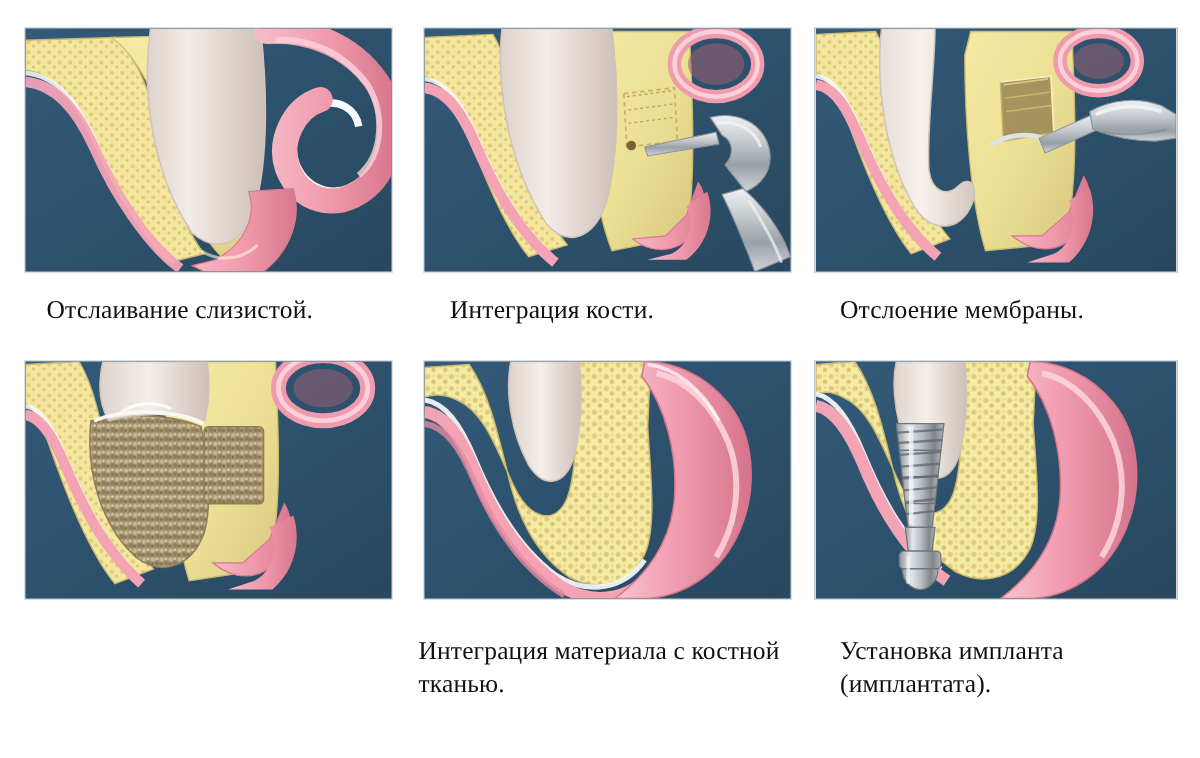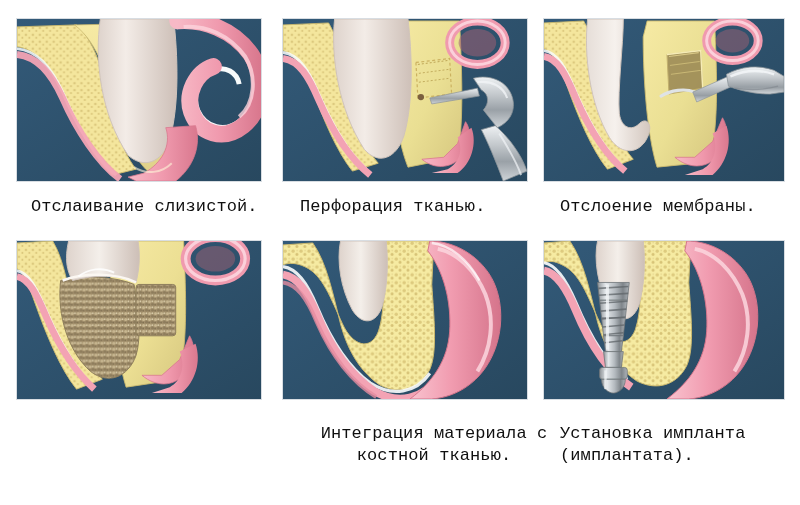--- a/index.html
+++ b/index.html
@@ -41,21 +41,21 @@
   .anat-svg {
     position: absolute;
     inset: 0;
     width: 100%;
     height: 100%;
     display: block;
   }
 
   .caption {
     position: absolute;
-    font-family: Liberation Mono, monospace;
+    font-family: Liberation Serif, serif;
     font-size: 17px;
     line-height: 22px;
     color: #0f0f0f;
     white-space: pre-line;
     letter-spacing: 0.1px;
   }
 
   
   #panel-1  { left: 16px;  top: 18px;  width: 246px; height: 164px; }
   #panel-2  { left: 282px; top: 18px;  width: 246px; height: 164px; }
@@ -66,21 +66,21 @@
   #panel-5  { left: 282px; top: 240px; width: 246px; height: 160px; }
   #panel-6  { left: 543px; top: 240px; width: 242px; height: 160px; }
 
   
   #caption-1 { left: 31px;  top: 196px; width: 250px; }
   #caption-2 { left: 300px; top: 196px; width: 250px; }
   #caption-3 { left: 560px; top: 196px; width: 250px; }
 
   
   #caption-4 { left: 33px;  top: 412px; width: 245px; }
-  #caption-5 { left: 309px; top: 423px; width: 250px; text-align: center; }
+  #caption-5 { left: 279px; top: 423px; width: 250px; }
   #caption-6 { left: 560px; top: 423px; width: 250px; }
 </style>
 </head>
 <body>
 
 <div id="figure-root">
 
   <div class="panel" id="panel-1">
     <div class="panel-image">
       <svg class="anat-svg" viewBox="0 0 246 164" preserveAspectRatio="none">
@@ -195,21 +195,21 @@
         <g>
           <path d="M148,80 L196,70 L198,78 L150,86 Z" fill="url(#metal2)" stroke="#8d949a" stroke-width="0.7"></path>
           <path d="M192,60 C208,56 224,62 230,76 C236,90 230,104 216,110 L202,92 C208,86 208,76 200,72 Z" fill="url(#metal2)" stroke="#8d949a" stroke-width="0.8"></path>
           <path d="M214,108 C226,118 240,136 246,154 L222,164 C214,142 206,124 200,112 Z" fill="url(#metal2)" stroke="#8d949a" stroke-width="0.8"></path>
           <path d="M196,64 C210,62 222,68 226,80" fill="none" stroke="#f1f4f6" stroke-width="2.2" opacity="0.8"></path>
           <path d="M218,116 C228,132 236,146 240,158" fill="none" stroke="#f1f4f6" stroke-width="2" opacity="0.7"></path>
         </g>
       </svg>
     </div>
   </div>
-  <div class="caption" id="caption-2">Перфорация тканью.</div>
+  <div class="caption" id="caption-2">Интеграция кости.</div>
 
   <div class="panel" id="panel-3">
     <div class="panel-image">
       <svg class="anat-svg" viewBox="0 0 242 164" preserveAspectRatio="none">
         <defs>
           <linearGradient id="bg3" x1="0" y1="0" x2="1" y2="1">
             <stop offset="0%" stop-color="#335a79"></stop>
             <stop offset="100%" stop-color="#28485f"></stop>
           </linearGradient>
           <linearGradient id="bone3" x1="0" y1="0" x2="1" y2="1">

